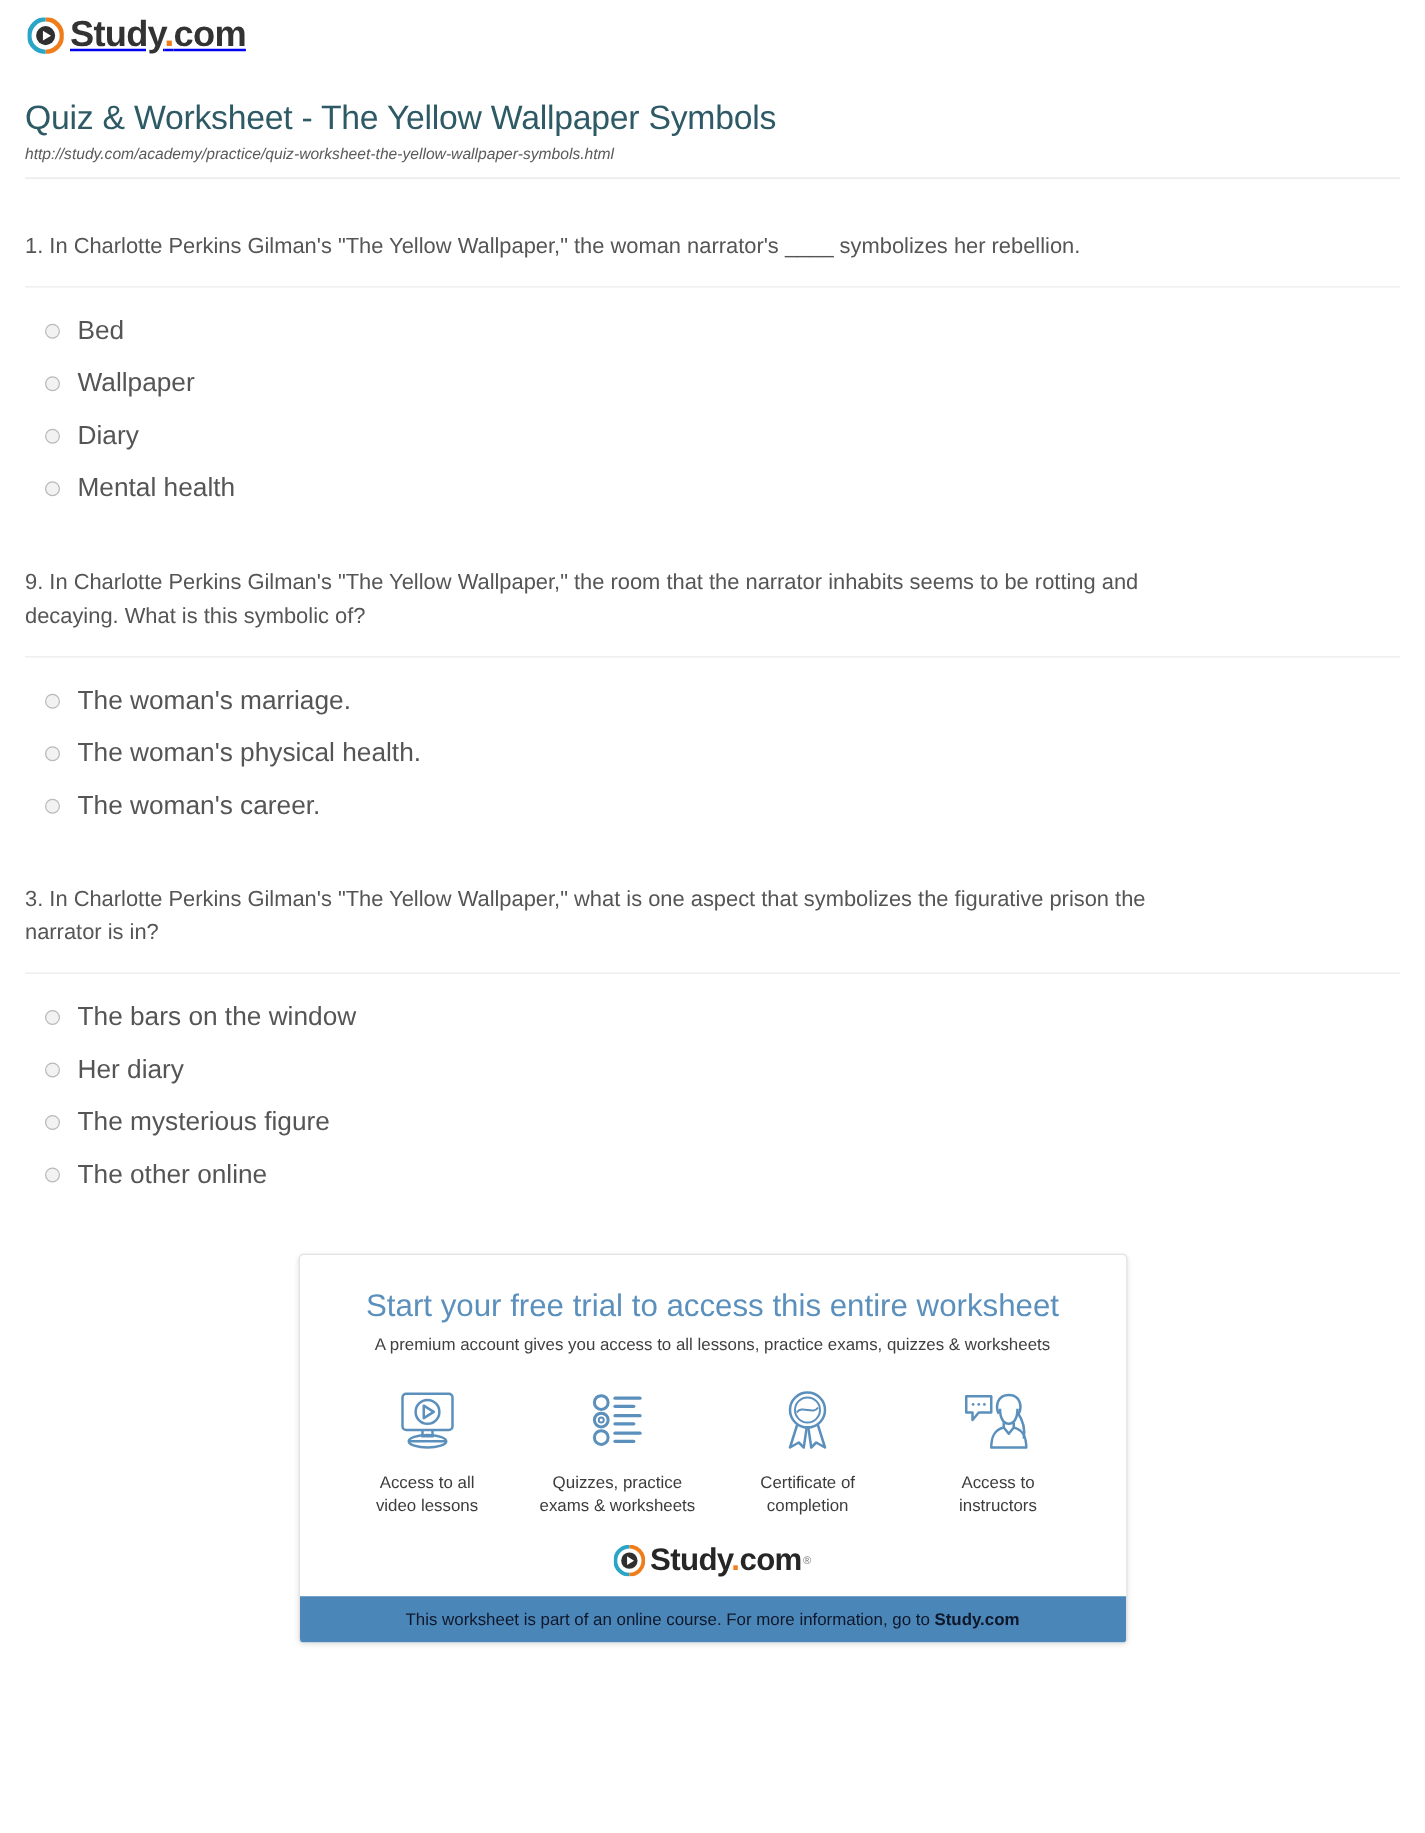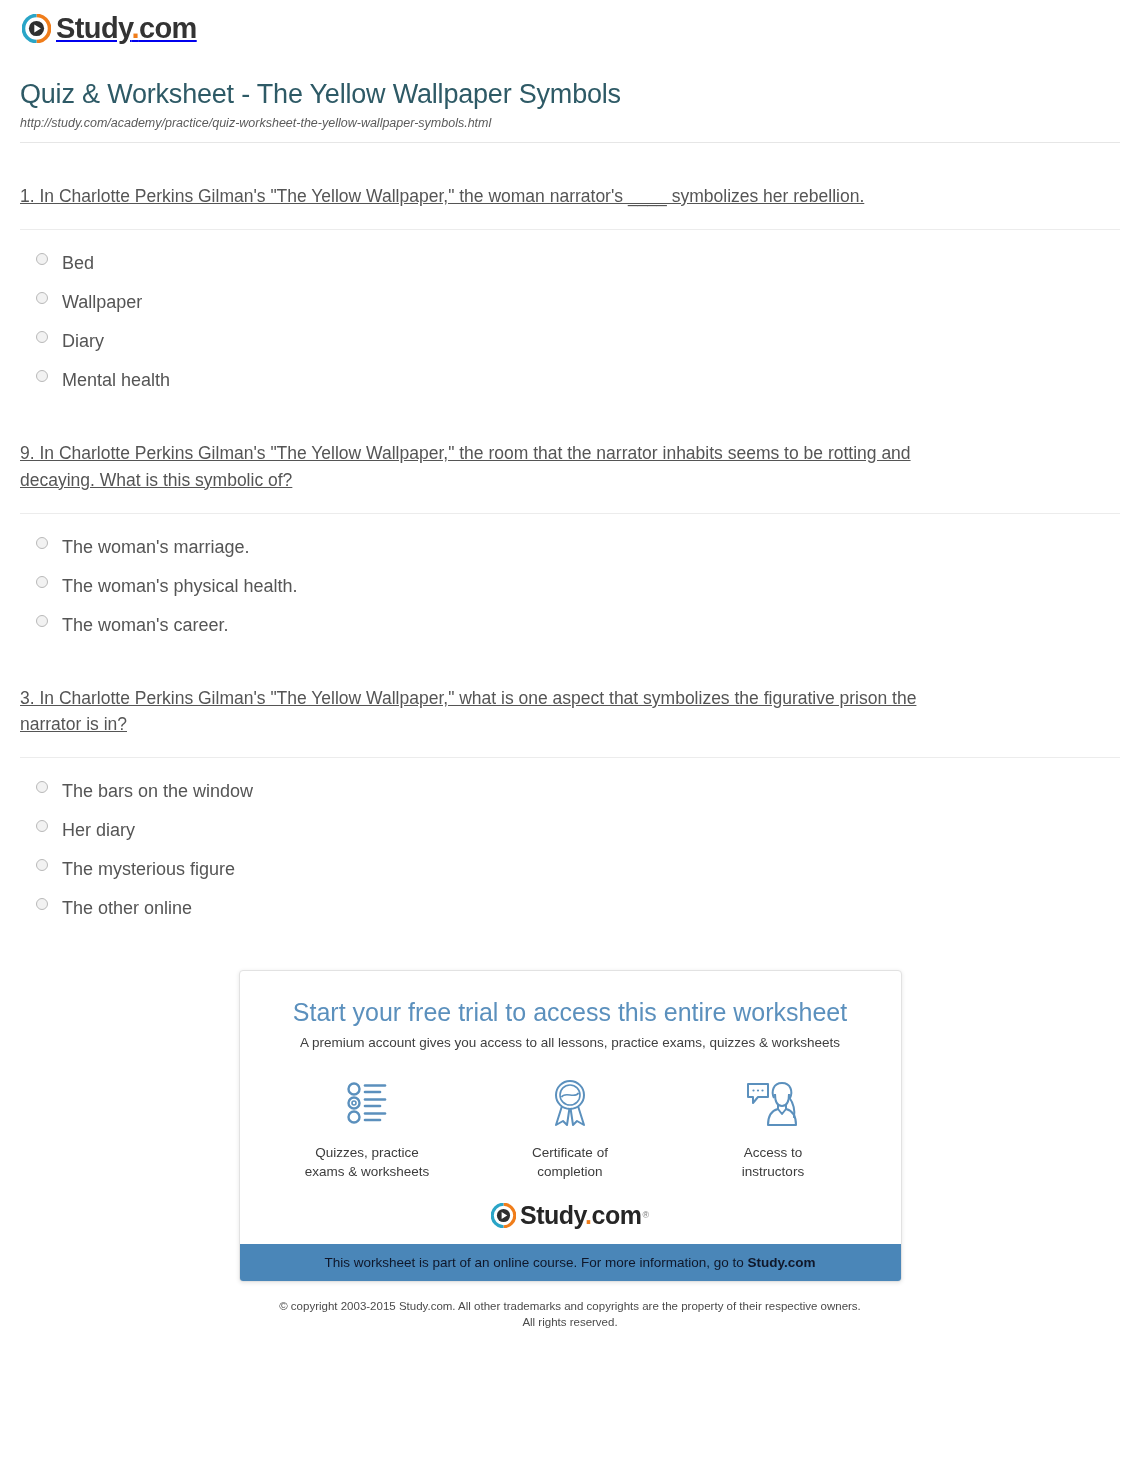--- a/index.html
+++ b/index.html
@@ -66,32 +66,32 @@
 
   
   .question-block { padding-top: 40px; }
   .question-text {
     font-size: 17.5px;
     line-height: 1.5;
     color: #555555;
     margin: 0 0 20px 0;
     max-width: 930px;
     font-weight: 400;
-    text-decoration: underline;
   }
   .q-rule {
     height: 1px;
     background: #ececec;
     margin: 0 0 14px 0;
   }
   .options { margin: 0; padding: 0; list-style: none; }
   .option {
     display: flex;
+    align-items: center;
     padding: 9px 0 9px 16px;
-    font-size: 18px;
+    font-size: 21px;
     color: #555555;
   }
   .radio {
     width: 12px;
     height: 12px;
     min-width: 12px;
     border-radius: 50%;
     border: 1px solid #b9b9b9;
     background: #f2f2f2;
     margin-right: 14px;
@@ -279,20 +279,36 @@
   <div class="promo-wrap">
     <div class="promo-card">
 
       <div class="promo-head">
         <div class="promo-title">Start your free trial to access this entire worksheet</div>
         <div class="promo-sub">A premium account gives you access to all lessons, practice exams, quizzes &amp; worksheets</div>
       </div>
 
       <div class="features">
 
+        <div class="feature">
+          <div class="feature-icon">
+            <svg width="54" height="52" viewBox="0 0 54 52">
+              <rect x="7" y="4" width="40" height="29" rx="3" fill="none" stroke="#5b90bd" stroke-width="2"></rect>
+              <circle cx="27" cy="18.5" r="9.5" fill="none" stroke="#5b90bd" stroke-width="2"></circle>
+              <path d="M24 13.5 L32 18.5 L24 23.5 Z" fill="none" stroke="#5b90bd" stroke-width="2" stroke-linejoin="round"></path>
+              <path d="M23 33 L23 38 L31 38 L31 33" fill="none" stroke="#5b90bd" stroke-width="2"></path>
+              <ellipse cx="27" cy="42" rx="15" ry="5" fill="none" stroke="#5b90bd" stroke-width="2"></ellipse>
+              <path d="M12 42 L42 42" stroke="#5b90bd" stroke-width="2"></path>
+            </svg>
+          </div>
+          <div class="feature-label">
+            <span>Access to all</span><br>
+            <span>video lessons</span>
+          </div>
+        </div>
 
         <div class="feature">
           <div class="feature-icon">
             <svg width="54" height="52" viewBox="0 0 54 52">
               <circle cx="14" cy="11" r="5.5" fill="none" stroke="#5b90bd" stroke-width="2.4"></circle>
               <circle cx="14" cy="25" r="5.5" fill="none" stroke="#5b90bd" stroke-width="2.4"></circle>
               <circle cx="14" cy="25" r="2" fill="none" stroke="#5b90bd" stroke-width="1.6"></circle>
               <circle cx="14" cy="39" r="5.5" fill="none" stroke="#5b90bd" stroke-width="2.4"></circle>
               <path d="M25 7.5 H45" stroke="#5b90bd" stroke-width="2.6" stroke-linecap="round"></path>
               <path d="M25 14 H40" stroke="#5b90bd" stroke-width="2.6" stroke-linecap="round"></path>
@@ -357,18 +373,14 @@
         <span class="promo-logo-tm">®</span>
       </div>
 
       <div class="promo-footer">
         <span>This worksheet is part of an online course. For more information, go to </span><b>Study.com</b>
       </div>
 
     </div>
   </div>
 
-  <div class="copyright">
-    <span>© copyright 2003-2015 Study.com. All other trademarks and copyrights are the property of their respective owners.</span><br>
-    <span>All rights reserved.</span>
-  </div>
 
 </div>
 
 </body></html>

